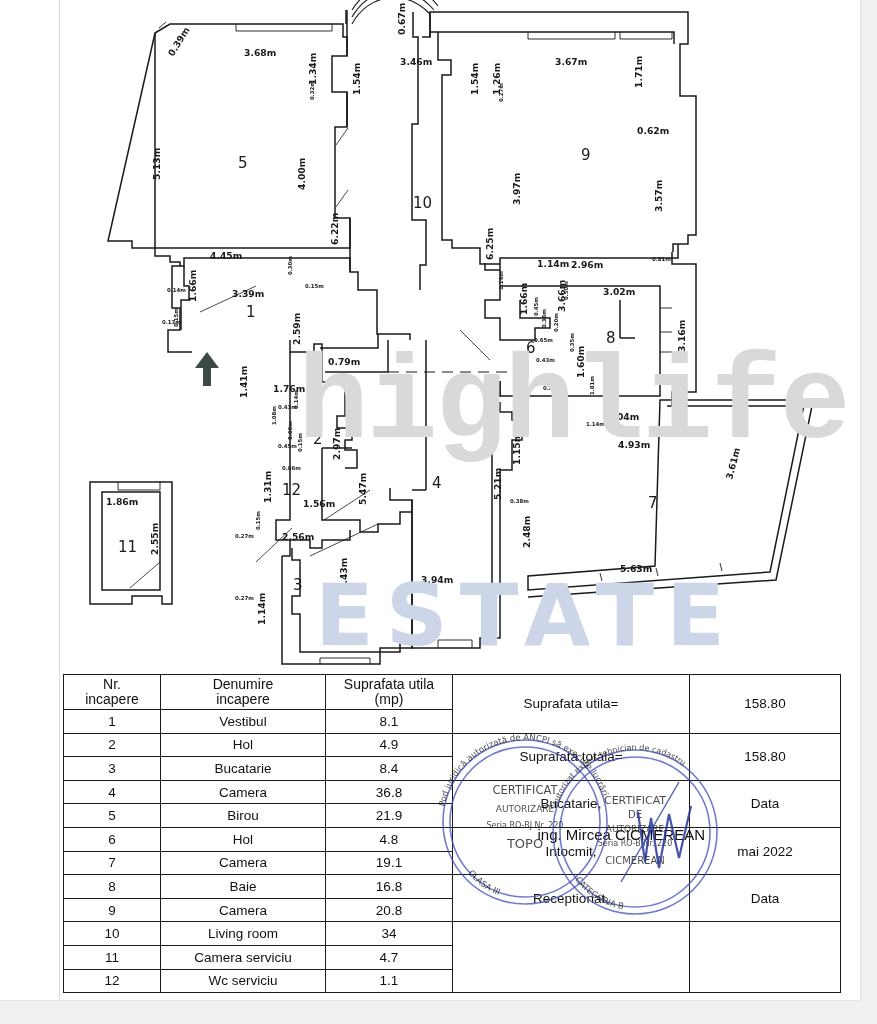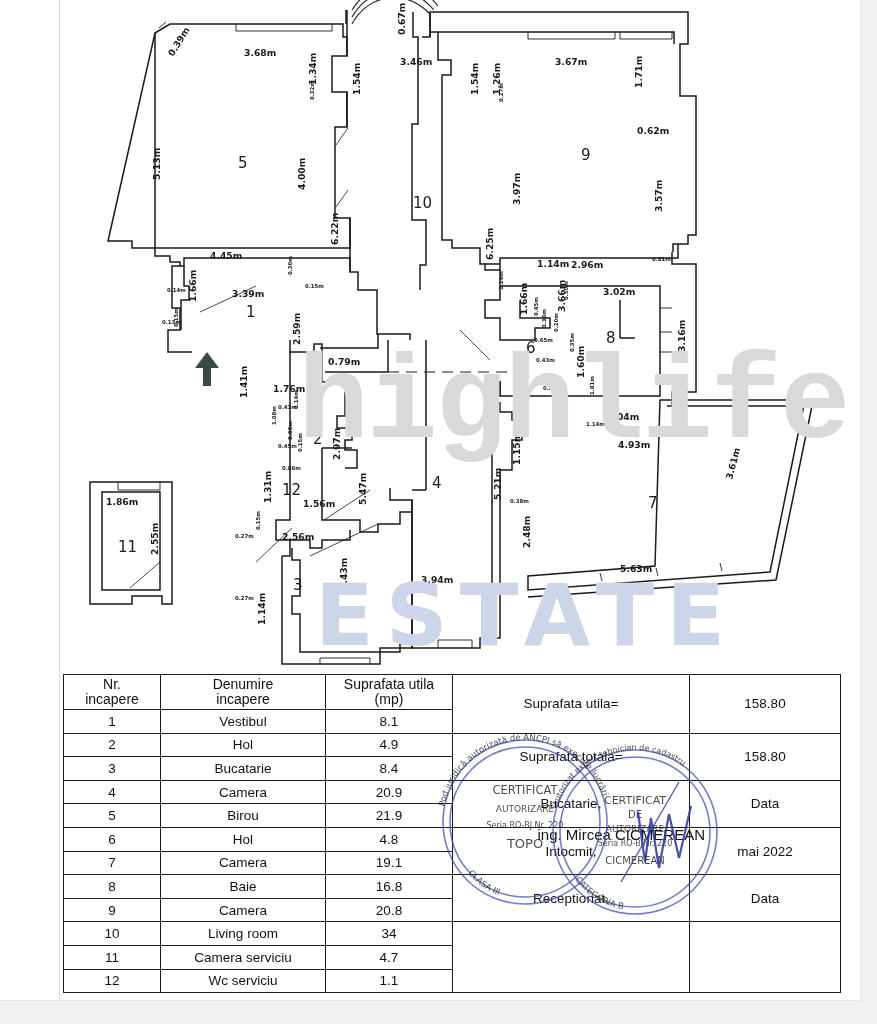--- a/index.html
+++ b/index.html
@@ -307,21 +307,21 @@
           <td class="tot-lbl" rowspan="2">158.80</td>
         </tr>
         <tr class="row">
           <td>3</td>
           <td>Bucatarie</td>
           <td>8.4</td>
         </tr>
         <tr class="row">
           <td>4</td>
           <td>Camera</td>
-          <td>20.9</td>
+          <td>36.8</td>
           <td class="tot-lbl" rowspan="2">Bucatarie,</td>
           <td class="tot-lbl" rowspan="2">Data</td>
         </tr>
         <tr class="row">
           <td>5</td>
           <td>Birou</td>
           <td>21.9</td>
         </tr>
         <tr class="row">
           <td>6</td>

